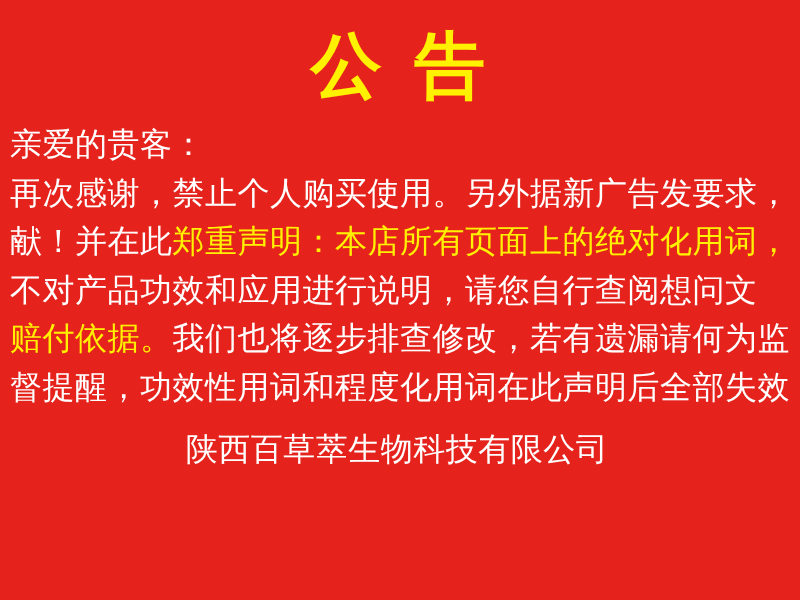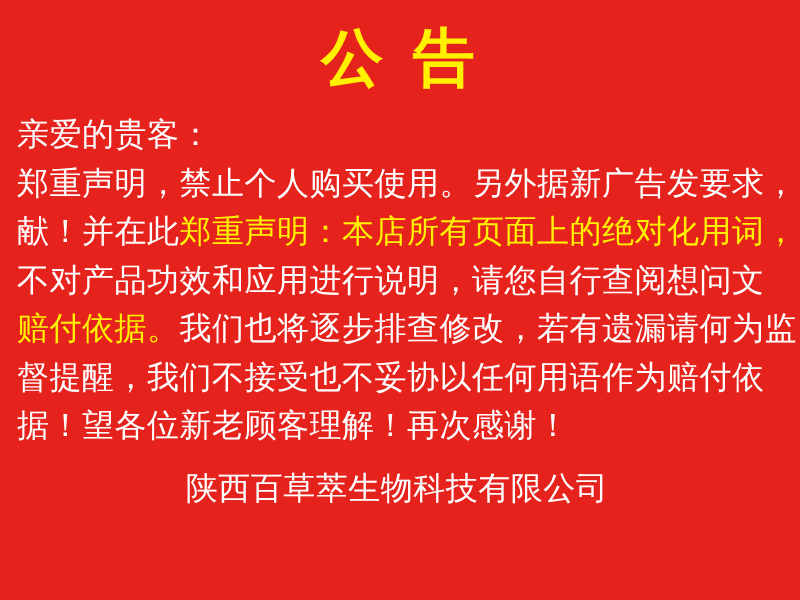--- a/index.html
+++ b/index.html
@@ -13,32 +13,32 @@
     background: var(--bg, #E5231C);
     font-family: "DejaVu Sans", "Liberation Sans", sans-serif;
   }
   .poster {
     width: 800px;
     height: 600px;
     position: relative;
     box-sizing: border-box;
   }
   .title {
-    margin: 8px;
+    margin: 16px;
     padding-top: 12px;
     text-align: center;
     color: var(--hl, #FFF100);
-    font-size: 62px;
+    font-size: 71px;
     line-height: 76px;
     font-weight: 900;
     letter-spacing: 4px;
   }
   .body {
     margin-top: 14px;
-    padding: 0 17px;
+    padding: 0 10px;
     color: var(--fg, #FFFFFF);
     font-size: 32px;
     line-height: 48.5px;
     letter-spacing: 0.5px;
     font-weight: 500;
   }
   .line {
     white-space: nowrap;
   }
   .line.indent {
@@ -54,24 +54,23 @@
 </style>
 </head>
 <body>
 
 <div class="poster">
   <h1 class="title">公 告</h1>
 
   <div class="body">
 
   <div class="line"><span>亲爱的贵客：</span></div>
-      <div class="line"><span>郑重声明，禁止个人购买使用。另外据新广告发要求，</span></div>
+      <div class="line"><span>再次感谢，禁止个人购买使用。另外据新广告发要求，</span></div>
       <div class="line"><span>献！并在此</span><span class="hl">郑重声明：本店所有页面上的绝对化用词，</span></div>
       <div class="line"><span>不对产品功效和应用进行说明，请您自行查阅想问文</span></div>
       <div class="line"><span class="hl">赔付依据。</span><span>我们也将逐步排查修改，若有遗漏请何为监</span></div>
-      <div class="line"><span>督提醒，我们不接受也不妥协以任何用语作为赔付依</span></div>
-      <div class="line"><span>据！望各位新老顾客理解！再次感谢！</span></div>
+      <div class="line"><span>督提醒，功效性用词和程度化用词在此声明后全部失效</span></div>
     </div>
 
   <div class="body">
     <div class="line signature">陕西百草萃生物科技有限公司</div>
   </div>
 </div>
 
 </body></html>

